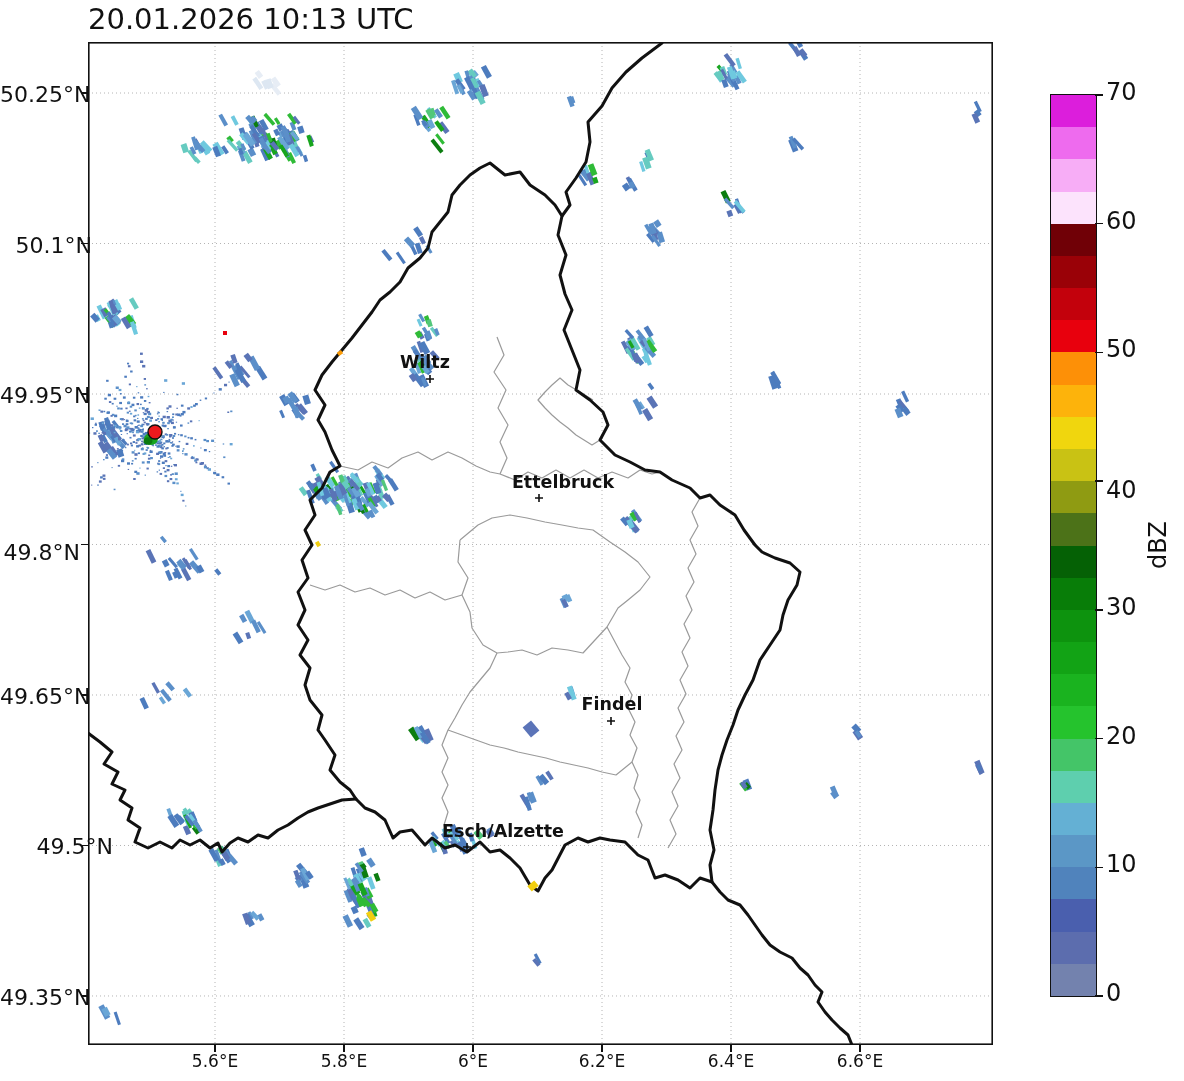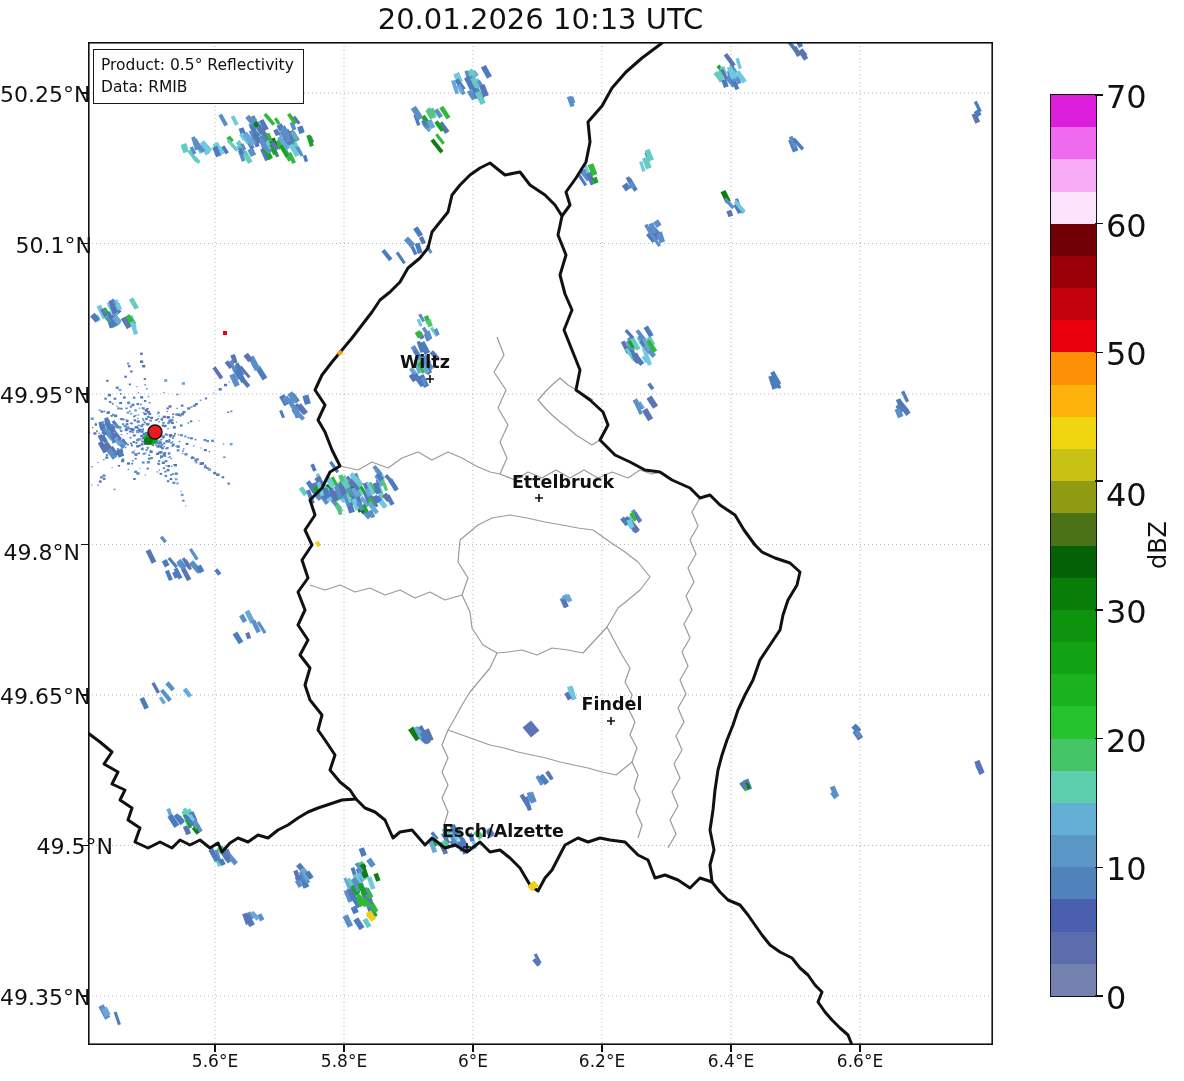--- a/index.html
+++ b/index.html
@@ -1,30 +1,30 @@
 <!DOCTYPE html>
 <html><head>
 <meta charset="utf-8">
 <style>
   html,body{margin:0;padding:0;background:#fff;}
   .figure{position:relative;width:1184px;height:1081px;background:#fff;overflow:hidden;
           font-family:"DejaVu Sans","Liberation Sans",sans-serif;color:#111;}
-  .title{position:absolute;left:88px;top:2px;width:905px;text-align:center;
+  .title{position:absolute;left:88px;top:2px;width:905px;
          font-size:29px;letter-spacing:0px;}
   .annot{position:absolute;left:93px;top:49px;background:#fff;border:1.6px solid #1a1a1a;
          padding:4px 9px 5px 7px;font-size:15.5px;line-height:1.42;z-index:6;}
   .ylab{position:absolute;left:0;width:80px;text-align:right;font-size:22px;}
   .xlab{position:absolute;top:1051px;width:80px;text-align:center;font-size:17px;}
   .tick{position:absolute;background:#111;}
   #map-svg{position:absolute;left:88px;top:42px;}
   .cbar{position:absolute;left:1051px;top:95px;width:45px;height:901px;}
   .cbar-seg{position:absolute;left:0;width:45px;}
   .cbar-frame{position:absolute;left:1050px;top:94px;width:45px;height:901px;
               border:1.4px solid #111;pointer-events:none;}
-  .cblab{position:absolute;font-size:32px;}
+  .cblab{position:absolute;font-size:24px;}
   .cbunit{position:absolute;left:1118px;top:531px;width:80px;text-align:center;
           font-size:24px;transform:rotate(-90deg);transform-origin:center;}
 </style>
 </head>
 <body>
 
 <div class="figure">
   <div class="title">20.01.2026 10:13 UTC</div>
 
   <svg id="map-svg" width="905" height="1003" viewBox="0 0 905 1003">
@@ -1234,24 +1234,20 @@
         <path d="M 447 456 H 455 M 451 452 V 460" stroke="#111" stroke-width="1.6" fill="none"></path>
         <text x="475" y="446" text-anchor="middle" font-size="17.5" font-weight="bold" fill="#111">Ettelbruck</text>
         <path d="M 519 679 H 527 M 523 675 V 683" stroke="#111" stroke-width="1.6" fill="none"></path>
         <text x="524" y="668" text-anchor="middle" font-size="17.5" font-weight="bold" fill="#111">Findel</text>
         <path d="M 375 805 H 383 M 379 801 V 809" stroke="#111" stroke-width="1.6" fill="none"></path>
         <text x="415" y="795" text-anchor="middle" font-size="17.5" font-weight="bold" fill="#111">Esch/Alzette</text>
       </g>
       <rect x="0.8" y="0.8" width="903.4" height="1001.4" fill="none" stroke="#111" stroke-width="1.6"></rect>
     </svg>
 
-  <div class="annot">
-    <div>Product: 0.5° Reflectivity</div>
-    <div>Data: RMIB</div>
-  </div>
 
   <div id="ylabels">
       <div class="ylab" style="top: 82.01px;">50.25°N</div>
       <div class="ylab" style="top: 232.505px; margin-left: 12px;">50.1°N</div>
       <div class="ylab" style="top: 383px;">49.95°N</div>
       <div class="ylab" style="top: 540px;">49.8°N</div>
       <div class="ylab" style="top: 683.99px;">49.65°N</div>
       <div class="ylab" style="top: 834.485px; margin-left: 33px;">49.5°N</div>
       <div class="ylab" style="top: 984.98px;">49.35°N</div>
     </div>

